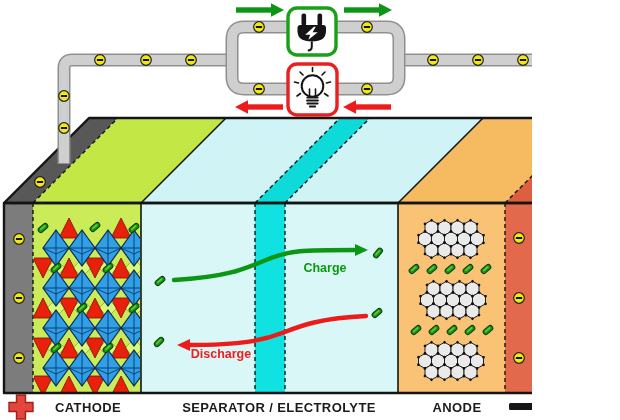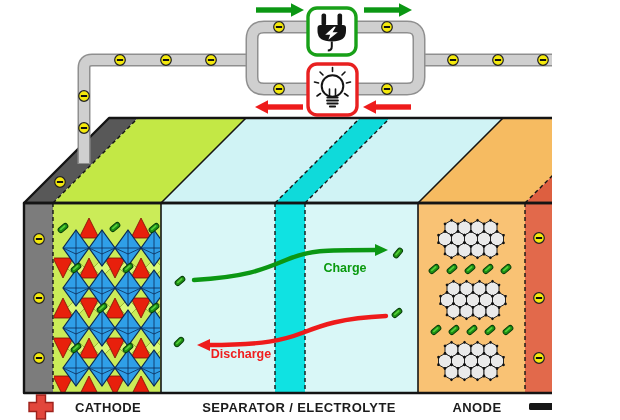--- a/index.html
+++ b/index.html
@@ -1,17 +1,17 @@
 <!DOCTYPE html>
 <html><head>
 <meta charset="utf-8">
 <style>
   html,body{margin:0;padding:0;background:#ffffff;}
   .stage{position:relative;width:532px;height:420px;background:#ffffff;overflow:hidden;
-         font-family:"Liberation Sans",sans-serif;margin-left:20px;}
+         font-family:"Liberation Sans",sans-serif;}
   svg{display:block;}
   
   .wire-under{fill:none;stroke:#8f8f8f;stroke-width:13;}
   .wire-over{fill:none;stroke:#cfcfcf;stroke-width:10;}
   
   .elc-c{fill:#F4E90C;stroke:#222;stroke-width:1.2;}
   .elc-m{fill:#111;}
   
   .plugbox{fill:#fff;stroke:#18A018;stroke-width:3.4;}
   .bulbbox{fill:#fff;stroke:#E82020;stroke-width:3.4;}

